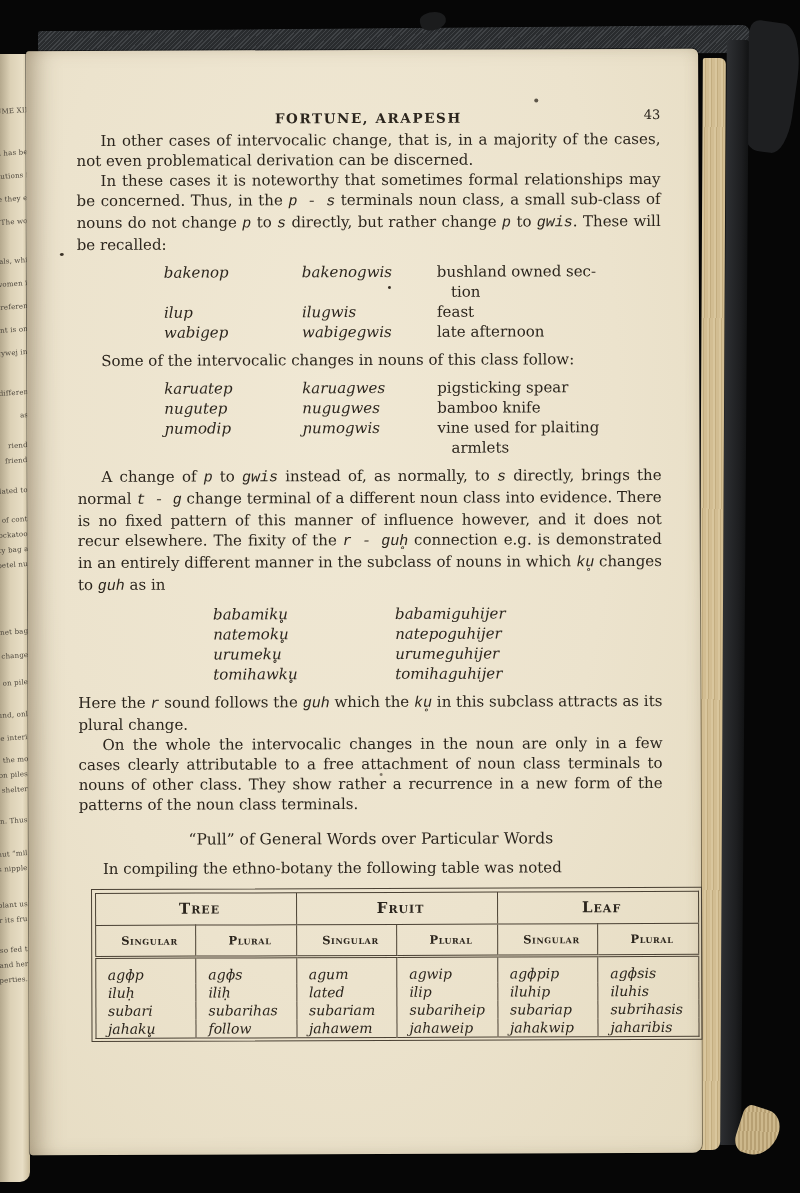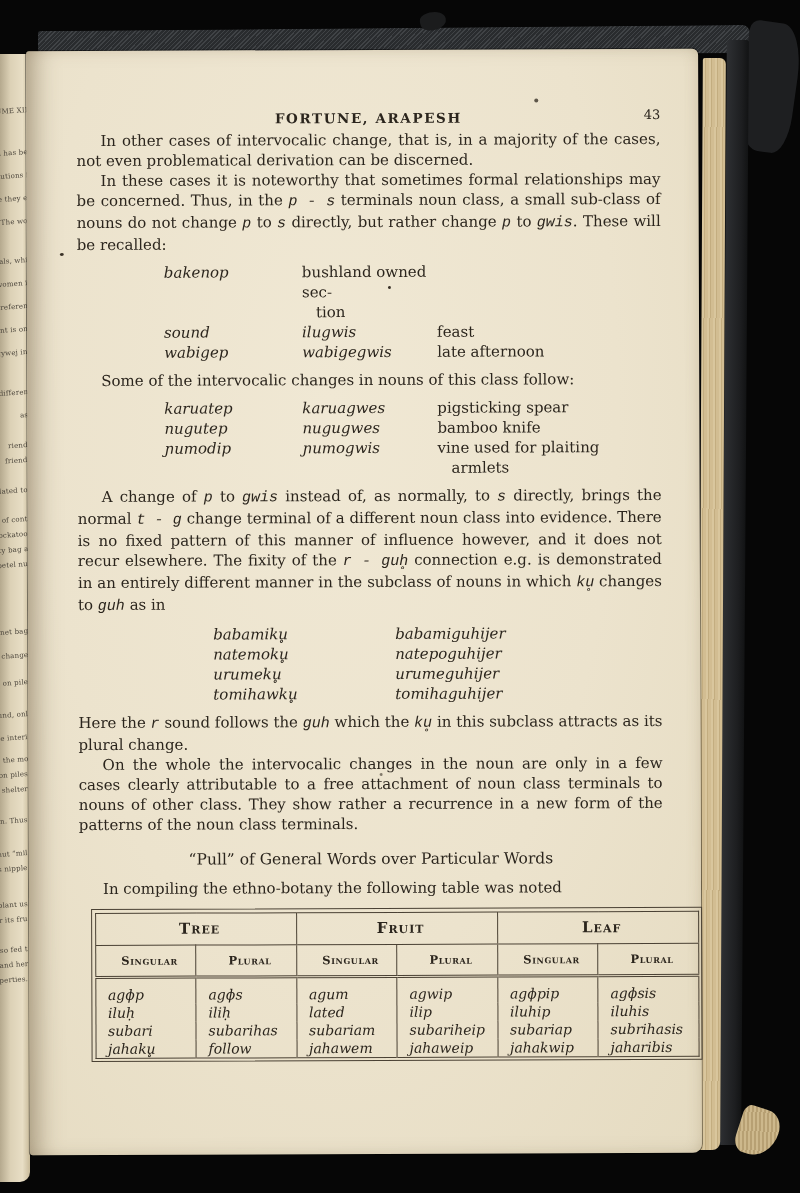--- a/index.html
+++ b/index.html
@@ -128,24 +128,25 @@
       <div class="title" data-bind="page_header.title">FORTUNE, ARAPESH</div>
       <div class="pagenum" data-bind="page_header.page_number">43</div>
     </div>
 
     <p class="body indent mt1"><span data-bind-item="t">In other cases of intervocalic change, that is, in a majority of the cases, not even problematical derivation can be discerned.</span></p>
     <p class="body indent"><span data-bind-item="t">In these cases it is noteworthy that sometimes formal relationships may be concerned. Thus, in the </span><span data-bind-item="t" class="it">p - s</span><span data-bind-item="t"> terminals noun class, a small sub-class of nouns do not change </span><span data-bind-item="t" class="it">p</span><span data-bind-item="t"> to </span><span data-bind-item="t" class="it">s</span><span data-bind-item="t"> directly, but rather change </span><span data-bind-item="t" class="it">p</span><span data-bind-item="t"> to </span><span data-bind-item="t" class="it">gwis</span><span data-bind-item="t">. These will be recalled:</span></p>
 
     <div class="wlist">
         <div class="wrow">
         <span class="c1" data-bind-item="c1">bakenop</span>
+        <span class="c2" data-bind-item="c2">bakenogwis</span>
         <span class="c3"><span data-bind-item="c3">bushland owned sec-</span><span class="c3b" data-bind-item="c3b">tion</span></span>
       </div>
         <div class="wrow">
-        <span class="c1" data-bind-item="c1">sound</span>
+        <span class="c1" data-bind-item="c1">ilup</span>
         <span class="c2" data-bind-item="c2">ilugwis</span>
         <span class="c3"><span data-bind-item="c3">feast</span></span>
       </div>
         <div class="wrow">
         <span class="c1" data-bind-item="c1">wabigep</span>
         <span class="c2" data-bind-item="c2">wabigegwis</span>
         <span class="c3"><span data-bind-item="c3">late afternoon</span></span>
       </div>
       </div>
 

